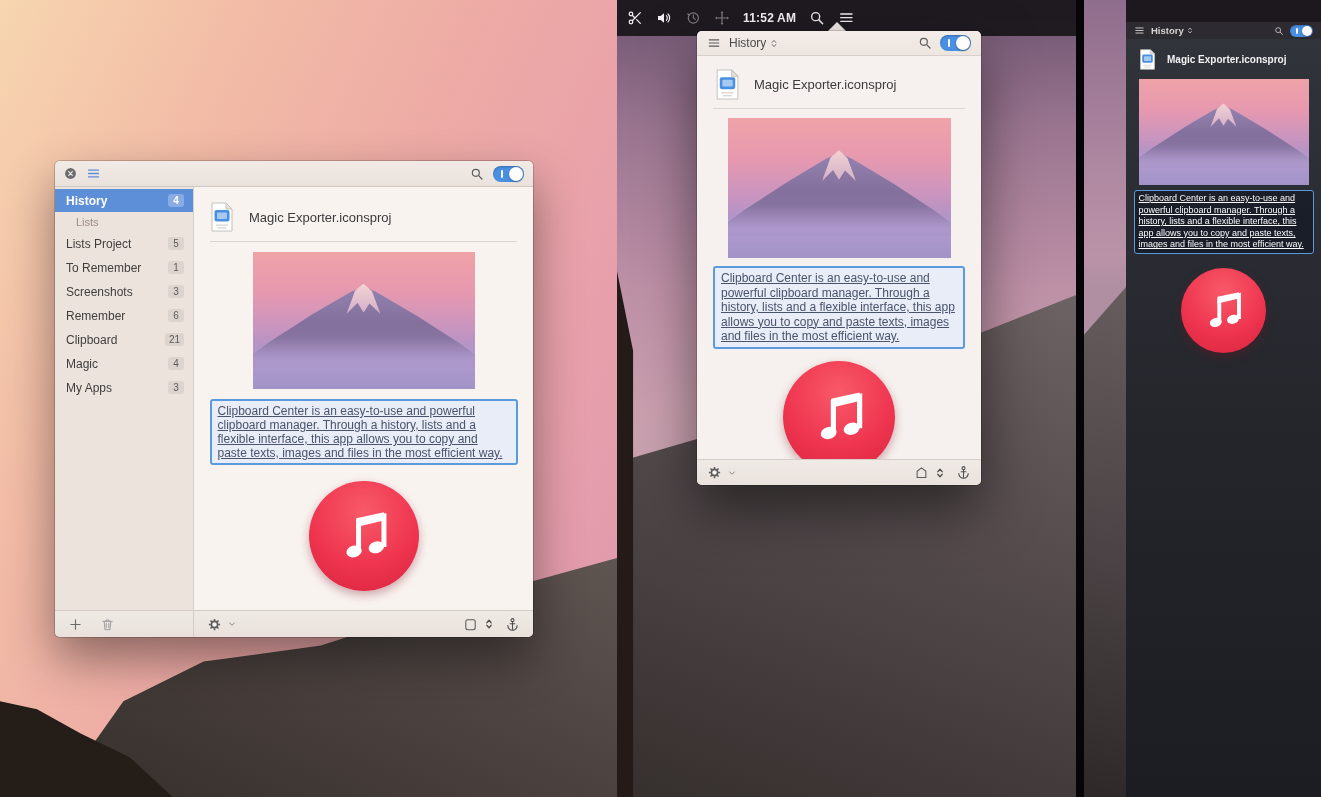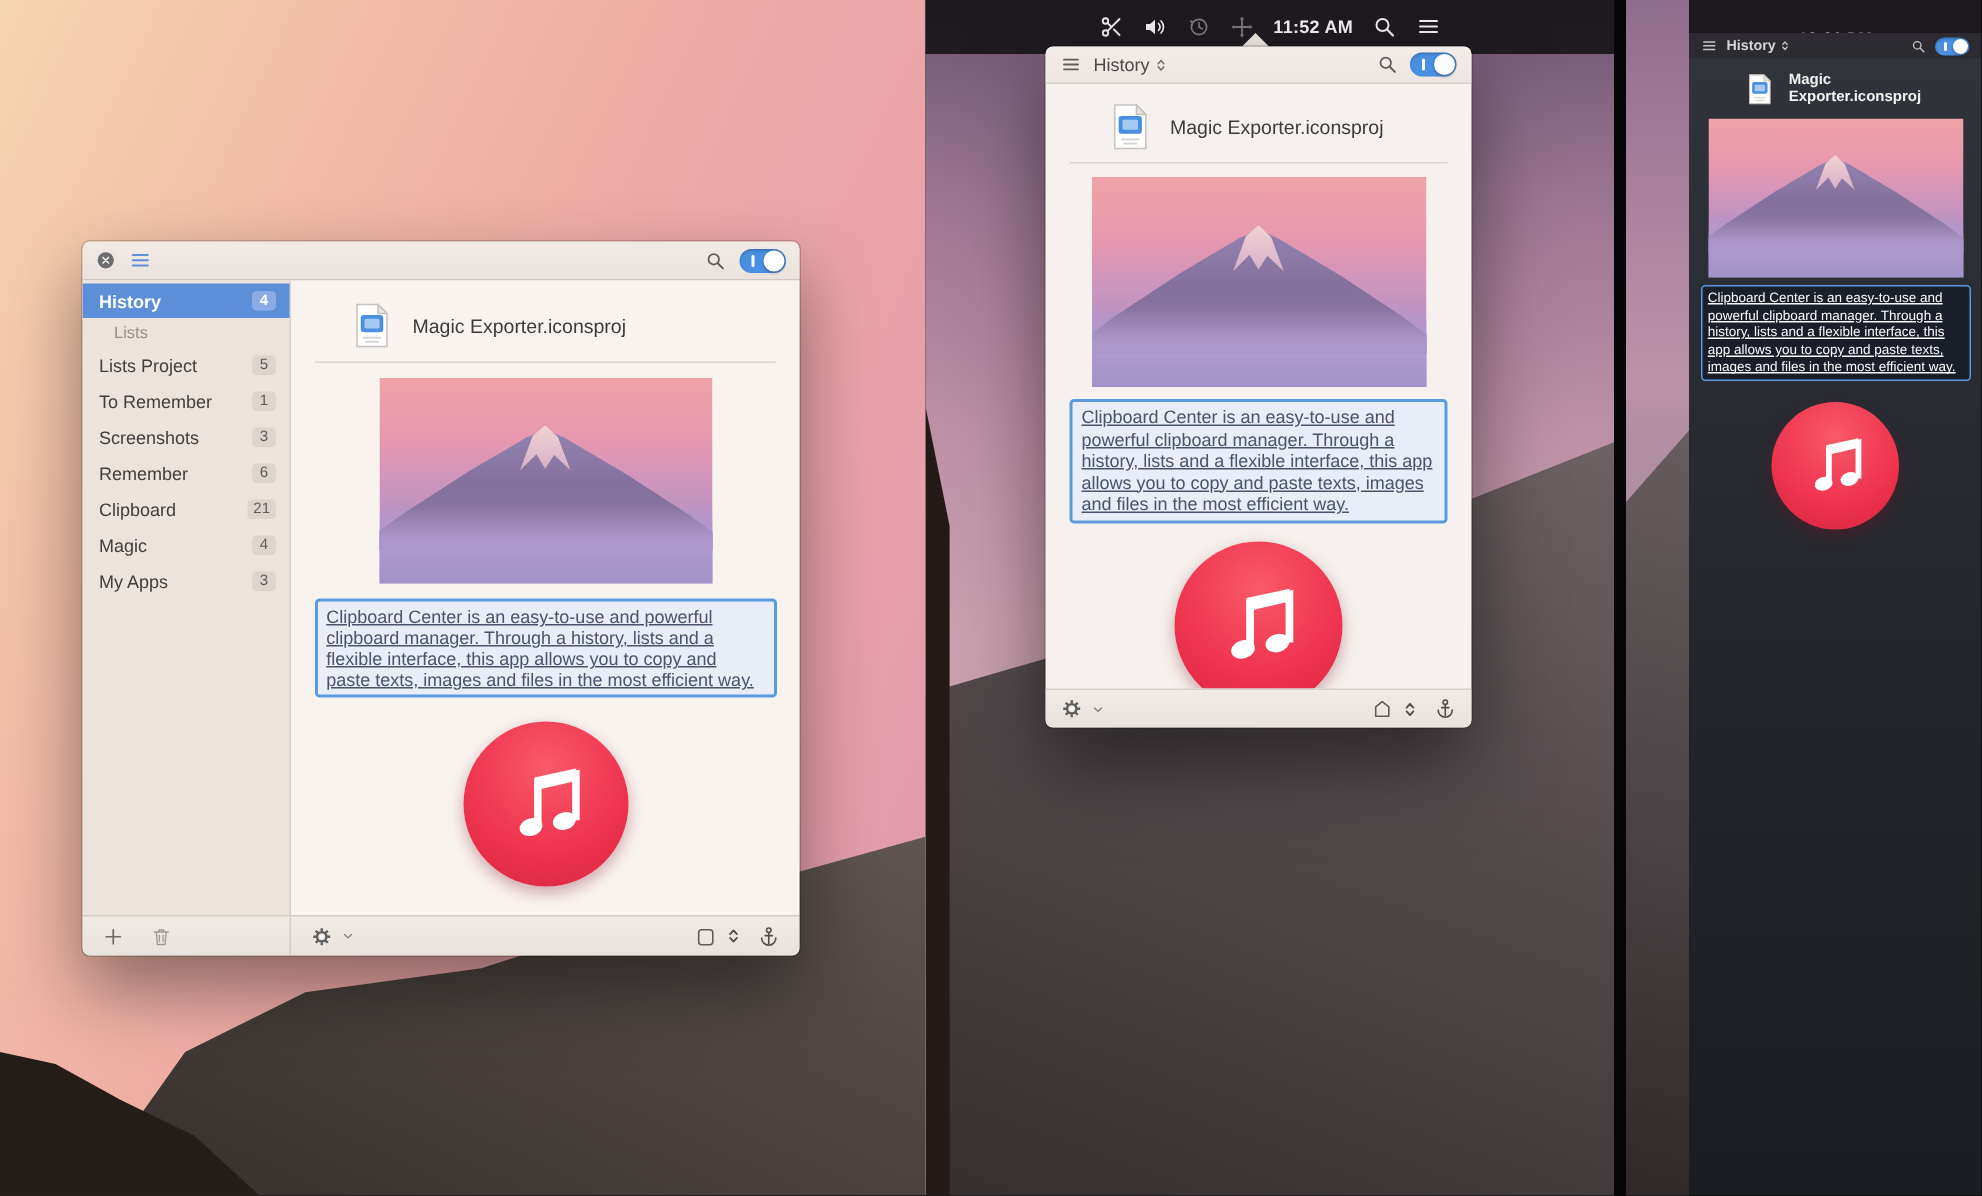--- a/index.html
+++ b/index.html
@@ -28,21 +28,21 @@
   #mid-divider { left:1076px; width:8px; background:#060608; }
   #sec-strip { left:1084px; width:42px;
     background:linear-gradient(180deg,#8f6d8c 0%,#ad86a0 20%,#bb93a8 32%,#b08fa2 36%); }
   #sec-strip .cliff { position:absolute; inset:0;
     clip-path:polygon(0 42%,100% 36%,100% 100%,0 100%);
     background:linear-gradient(195deg,#837674 0%,#675d5f 35%,#4a4244 70%,#2e2928 100%); }
   #sec-right { left:1126px; width:195px; background:#26272d; }
 
   
   .menubar { position:absolute; top:0; height:36px; display:flex; align-items:center;
-    justify-content:center; gap:13px; background:rgba(28,24,29,.96); color:#f4f2f4; padding:0 10px; }
+    justify-content:flex-start; gap:13px; background:rgba(28,24,29,.96); color:#f4f2f4; padding:0 10px; }
   #menubar-mid { left:617px; width:459px; }
   #menubar-right { left:1126px; width:195px; gap:8px; padding:0 7px;flex-direction:column; }
   .menubar .time { font-weight:bold; font-size:12px; letter-spacing:.2px; }
   #menubar-right .time { font-size:11px; }
   .mico { width:16px; height:16px; color:#f2eff2; }
   .mico.sm { width:13px; height:13px; }
   .mico.dim { opacity:.45; }
 
   
   .ic { display:inline-block; vertical-align:middle; color:#5c5c5c; }
@@ -75,21 +75,21 @@
   .music { border-radius:50%; display:flex; align-items:center; justify-content:center;
     background:radial-gradient(circle at 50% 28%,#f85a68 0%,#ef3550 55%,#d9243f 100%);
     box-shadow:0 4px 10px rgba(120,20,35,.35); }
   .music svg { color:#fff; }
 
   
   .desc-box { border:2px solid #5b9bdd; border-radius:3px; background:#e9edf7;
     color:#49536b; padding:3px 6px;text-decoration:underline; }
 
   
-  .file-row { display:flex; align-items:center;margin-left:26px; }
+  .file-row { display:flex; align-items:center; }
   .file-name { color:#3b3b3b; }
 
   
   #left-window { position:absolute; left:55px; top:161px; width:478px; height:476px;
     border-radius:5px; overflow:hidden; display:flex; flex-direction:column;
     background:#f6f1ee; box-shadow:0 22px 48px rgba(0,0,0,.42),0 0 0 1px rgba(0,0,0,.18); }
   .win-toolbar { height:26px; flex:none; background:linear-gradient(#f2eae5,#eae2dd);
     border-bottom:1px solid #cfc7c2; display:flex; align-items:center; gap:9px; padding:0 9px; }
   .win-toolbar .spacer, .pop-header .spacer, .rp-header .spacer, .footer-main .spacer, .pop-footer .spacer { flex:1; }
   .win-body { flex:1; display:flex; min-height:0; }

